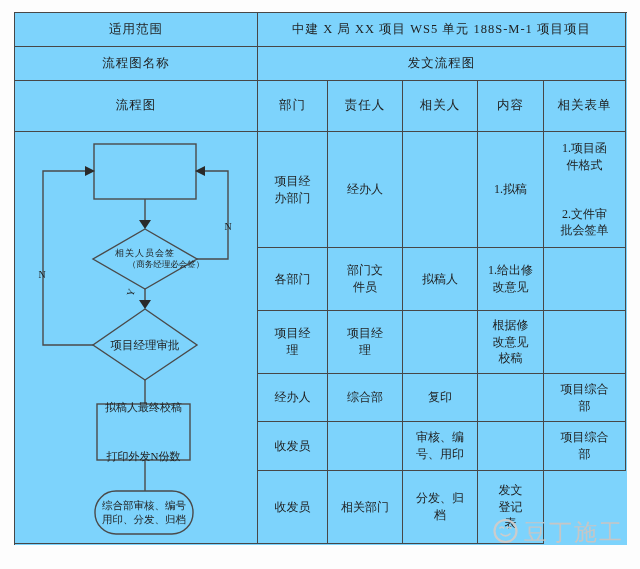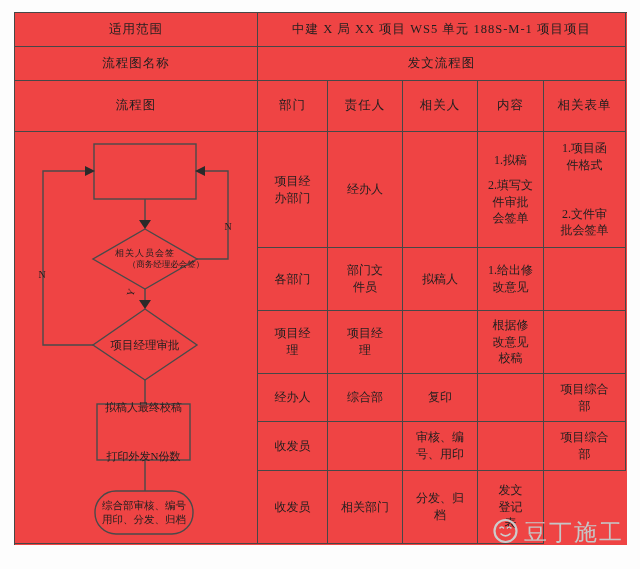--- a/index.html
+++ b/index.html
@@ -7,21 +7,21 @@
     width:640px;height:569px;background:#fdfdfd;position:relative;
     font-family:"Liberation Serif","DejaVu Serif",serif;color:#1f1f1f;
     overflow:hidden;
   }
   .sheet{
     position:absolute;left:14px;top:12px;width:612px;height:532px;
     display:grid;
     grid-template-columns:243px 70px 75px 75px 66px 82px;
     grid-template-rows:34px 34px 51px 116px 63px 63px 48px 49px 73px;
     border-top:1px solid #474747;border-left:1px solid #474747;
-    background:#ef4444;
+    background:#7dd3fc;
   }
   .c{
     border-right:1px solid #474747;border-bottom:1px solid #474747;
     display:flex;flex-direction:column;align-items:center;justify-content:center;
     text-align:center;font-size:12px;line-height:1.4;box-sizing:border-box;
   }
   .head{font-size:12.5px;letter-spacing:1px;}
   .span5{grid-column:2 / 7;}
   .col-dept{padding:0 12px;}
   .col-resp{padding:0 14px;}
@@ -131,21 +131,20 @@
     <div class="lbl-n lbl-nl">N</div>
     <div class="lbl-n lbl-nr">N</div>
     <div class="lbl-y">Y</div>
   </div>
 
   <div class="c col-dept">项目经办部门</div>
   <div class="c col-resp">经办人</div>
   <div class="c col-rel"></div>
   <div class="c col-cont gap7">
     <div>1.拟稿</div>
-    <div>2.填写文件审批会签单</div>
   </div>
   <div class="c col-forms gap7">
     <div>1.项目函件格式</div>
     <div>2.文件审批会签单</div>
   </div>
 
   <div class="c col-dept">各部门</div>
   <div class="c col-resp">部门文件员</div>
   <div class="c col-rel">拟稿人</div>
   <div class="c col-cont">

